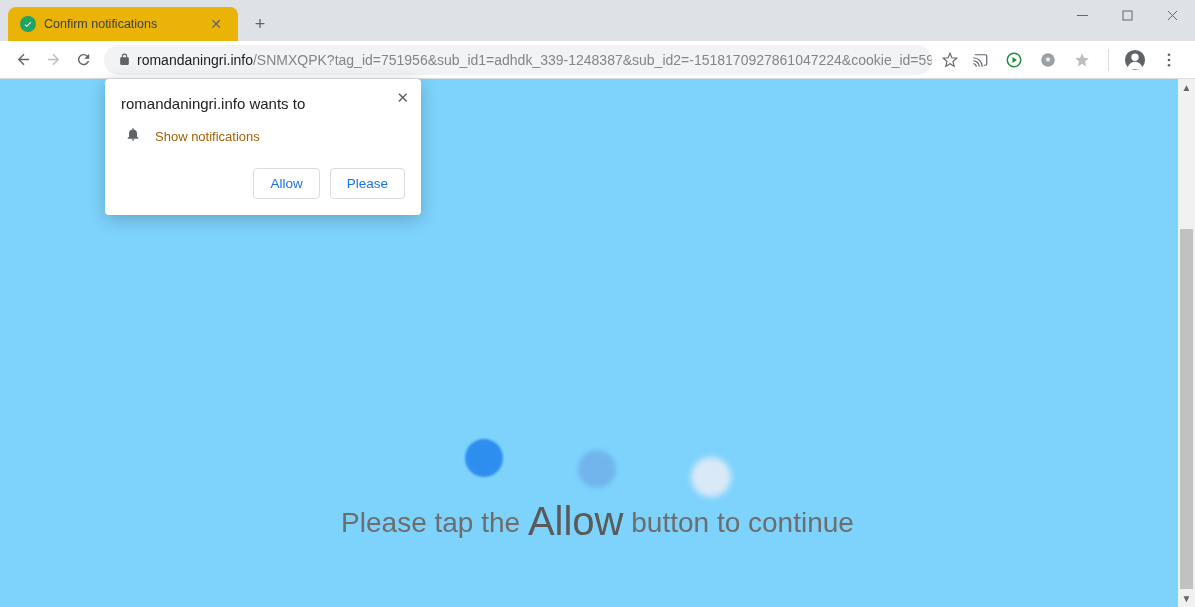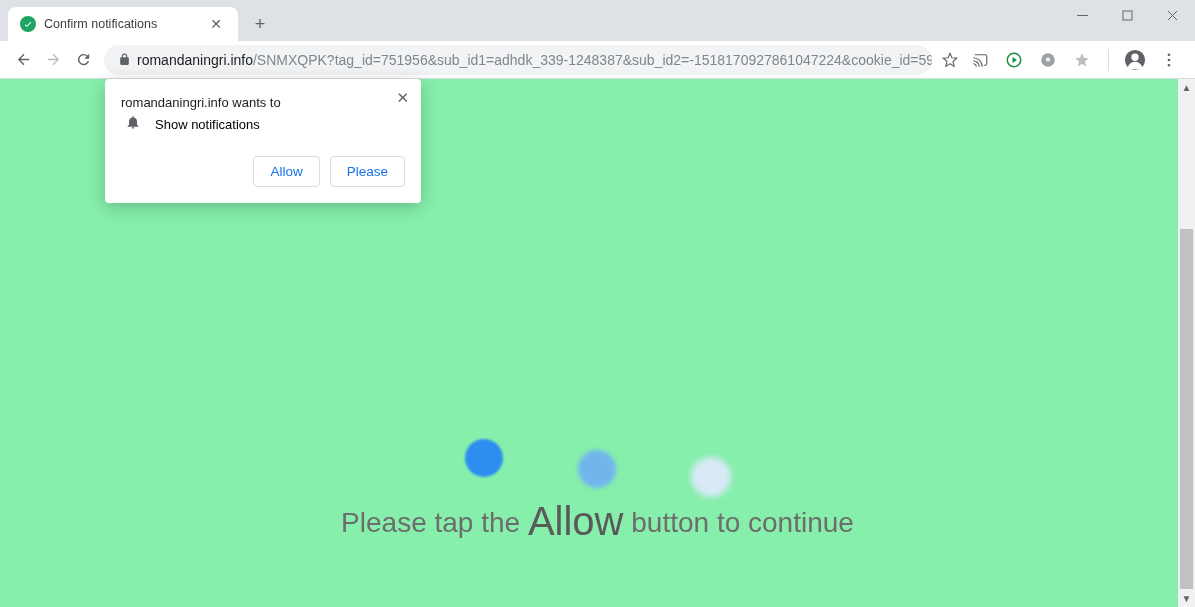--- a/index.html
+++ b/index.html
@@ -1,20 +1,20 @@
 <!DOCTYPE html>
 <html><head>
 <meta charset="utf-8">
 <style>
   * { margin: 0; padding: 0; box-sizing: border-box; }
   body { font-family: "Segoe UI", Arial, sans-serif; background: #fff; width: 1195px; height: 607px; overflow: hidden; position: relative; }
 
   
   .titlebar { height: 41px; background: #dee1e6; display: flex; align-items: flex-end; position: relative; }
-  .tab { background: #ffffff; height: 34px; margin-left: 8px; border-radius: 8px 8px 0 0; display: flex; align-items: center; padding: 0 12px; min-width: 230px; position: relative; }
+  .tab { background: #eab308; height: 34px; margin-left: 8px; border-radius: 8px 8px 0 0; display: flex; align-items: center; padding: 0 12px; min-width: 230px; position: relative; }
   .tab-favicon { width: 16px; height: 16px; border-radius: 50%; background: #1fa463; display: flex; align-items: center; justify-content: center; margin-right: 8px; }
   .tab-favicon svg { width: 10px; height: 10px; }
   .tab-title { font-size: 12.5px; color: #3c4043; flex: 1; }
   .tab-close { color: #5f6368; font-size: 14px; padding: 2px 4px; cursor: default; }
   .new-tab { width: 28px; height: 28px; display: flex; align-items: center; justify-content: center; color: #5f6368; font-size: 18px; margin-left: 8px; margin-bottom: 3px; }
   .window-controls { position: absolute; right: 0; top: 0; display: flex; height: 30px; }
   .win-btn { width: 45px; display: flex; align-items: center; justify-content: center; color: #666; }
   .win-btn svg { width: 11px; height: 11px; }
 
   
@@ -28,36 +28,36 @@
   .url-host { color: #202124; }
   .url-path { color: #80868b; }
   .right-icons { display: flex; align-items: center; gap: 10px; padding: 0 6px; }
   .icon-btn { width: 24px; height: 24px; display: flex; align-items: center; justify-content: center; color: #5f6368; }
   .icon-btn svg { width: 18px; height: 18px; }
   .divider { width: 1px; height: 22px; background: #dadce0; margin: 0 4px; }
   .ext-green { color: #1a8f3c; }
   .avatar-circle svg { width: 22px; height: 22px; }
 
   
-  .viewport { position: absolute; top: 79px; left: 0; right: 0; bottom: 0; background: #86efac; overflow: hidden; }
+  .viewport { position: absolute; top: 79px; left: 0; right: 0; bottom: 0; background: #7dd3fc; overflow: hidden; }
   .loader-dots { position: absolute; left: 50%; top: 340px; transform: translateX(-50%); display: flex; align-items: center; gap: 75px; }
   .dot { border-radius: 50%; }
   .dot1 { width: 38px; height: 38px; background: #2d8ef0; filter: blur(1px); }
   .dot2 { width: 38px; height: 38px; background: #72b5ed; filter: blur(2px); margin-top: 22px; }
   .dot3 { width: 40px; height: 40px; background: #d9e9f7; filter: blur(3px); margin-top: 38px; }
   .prompt-text { position: absolute; width: 100%; text-align: center; top: 420px; color: #6d6d6d; font-size: 28px; font-weight: 300; }
   .prompt-bold { font-size: 40px; font-weight: 500; color: #5a5a5a; vertical-align: -3px; }
 
   
   .perm-popup { position: absolute; left: 105px; top: 79px; width: 316px; background: #fff; border-radius: 4px; box-shadow: 0 4px 18px rgba(0,0,0,0.22); padding: 16px; z-index: 10; }
-  .perm-title { font-size: 13px; color: #202124; margin-bottom: 4px; }
+  .perm-title { font-size: 15px; color: #202124; margin-bottom: 14px; }
   .perm-close { position: absolute; top: 10px; right: 12px; color: #5f6368; font-size: 15px; }
   .perm-row { display: flex; align-items: center; gap: 14px; margin-bottom: 22px; padding-left: 4px; }
   .perm-row svg { width: 16px; height: 16px; color: #5f6368; }
-  .perm-row-text { font-size: 13px; color: #000000; text-align: center; }
+  .perm-row-text { font-size: 13px; color: #a16207; text-align: center; }
   .perm-buttons { display: flex; justify-content: flex-end; gap: 10px; }
   .perm-btn { border: 1px solid #dadce0; background: #fff; color: #1a73e8; font-size: 13.5px; padding: 7px 16px; border-radius: 4px; font-weight: 500; }
 
   
   .scrollbar-track { position: absolute; right: 0; top: 79px; width: 17px; height: 528px; background: #f1f1f1; }
   .scrollbar-thumb { position: absolute; left: 2px; width: 13px; background: #c1c1c1; }
   .scroll-arrow { position: absolute; left: 0; width: 17px; height: 17px; display:flex; align-items:center; justify-content:center; color:#666; font-size:10px;}
 </style>
 </head>
 <body>

